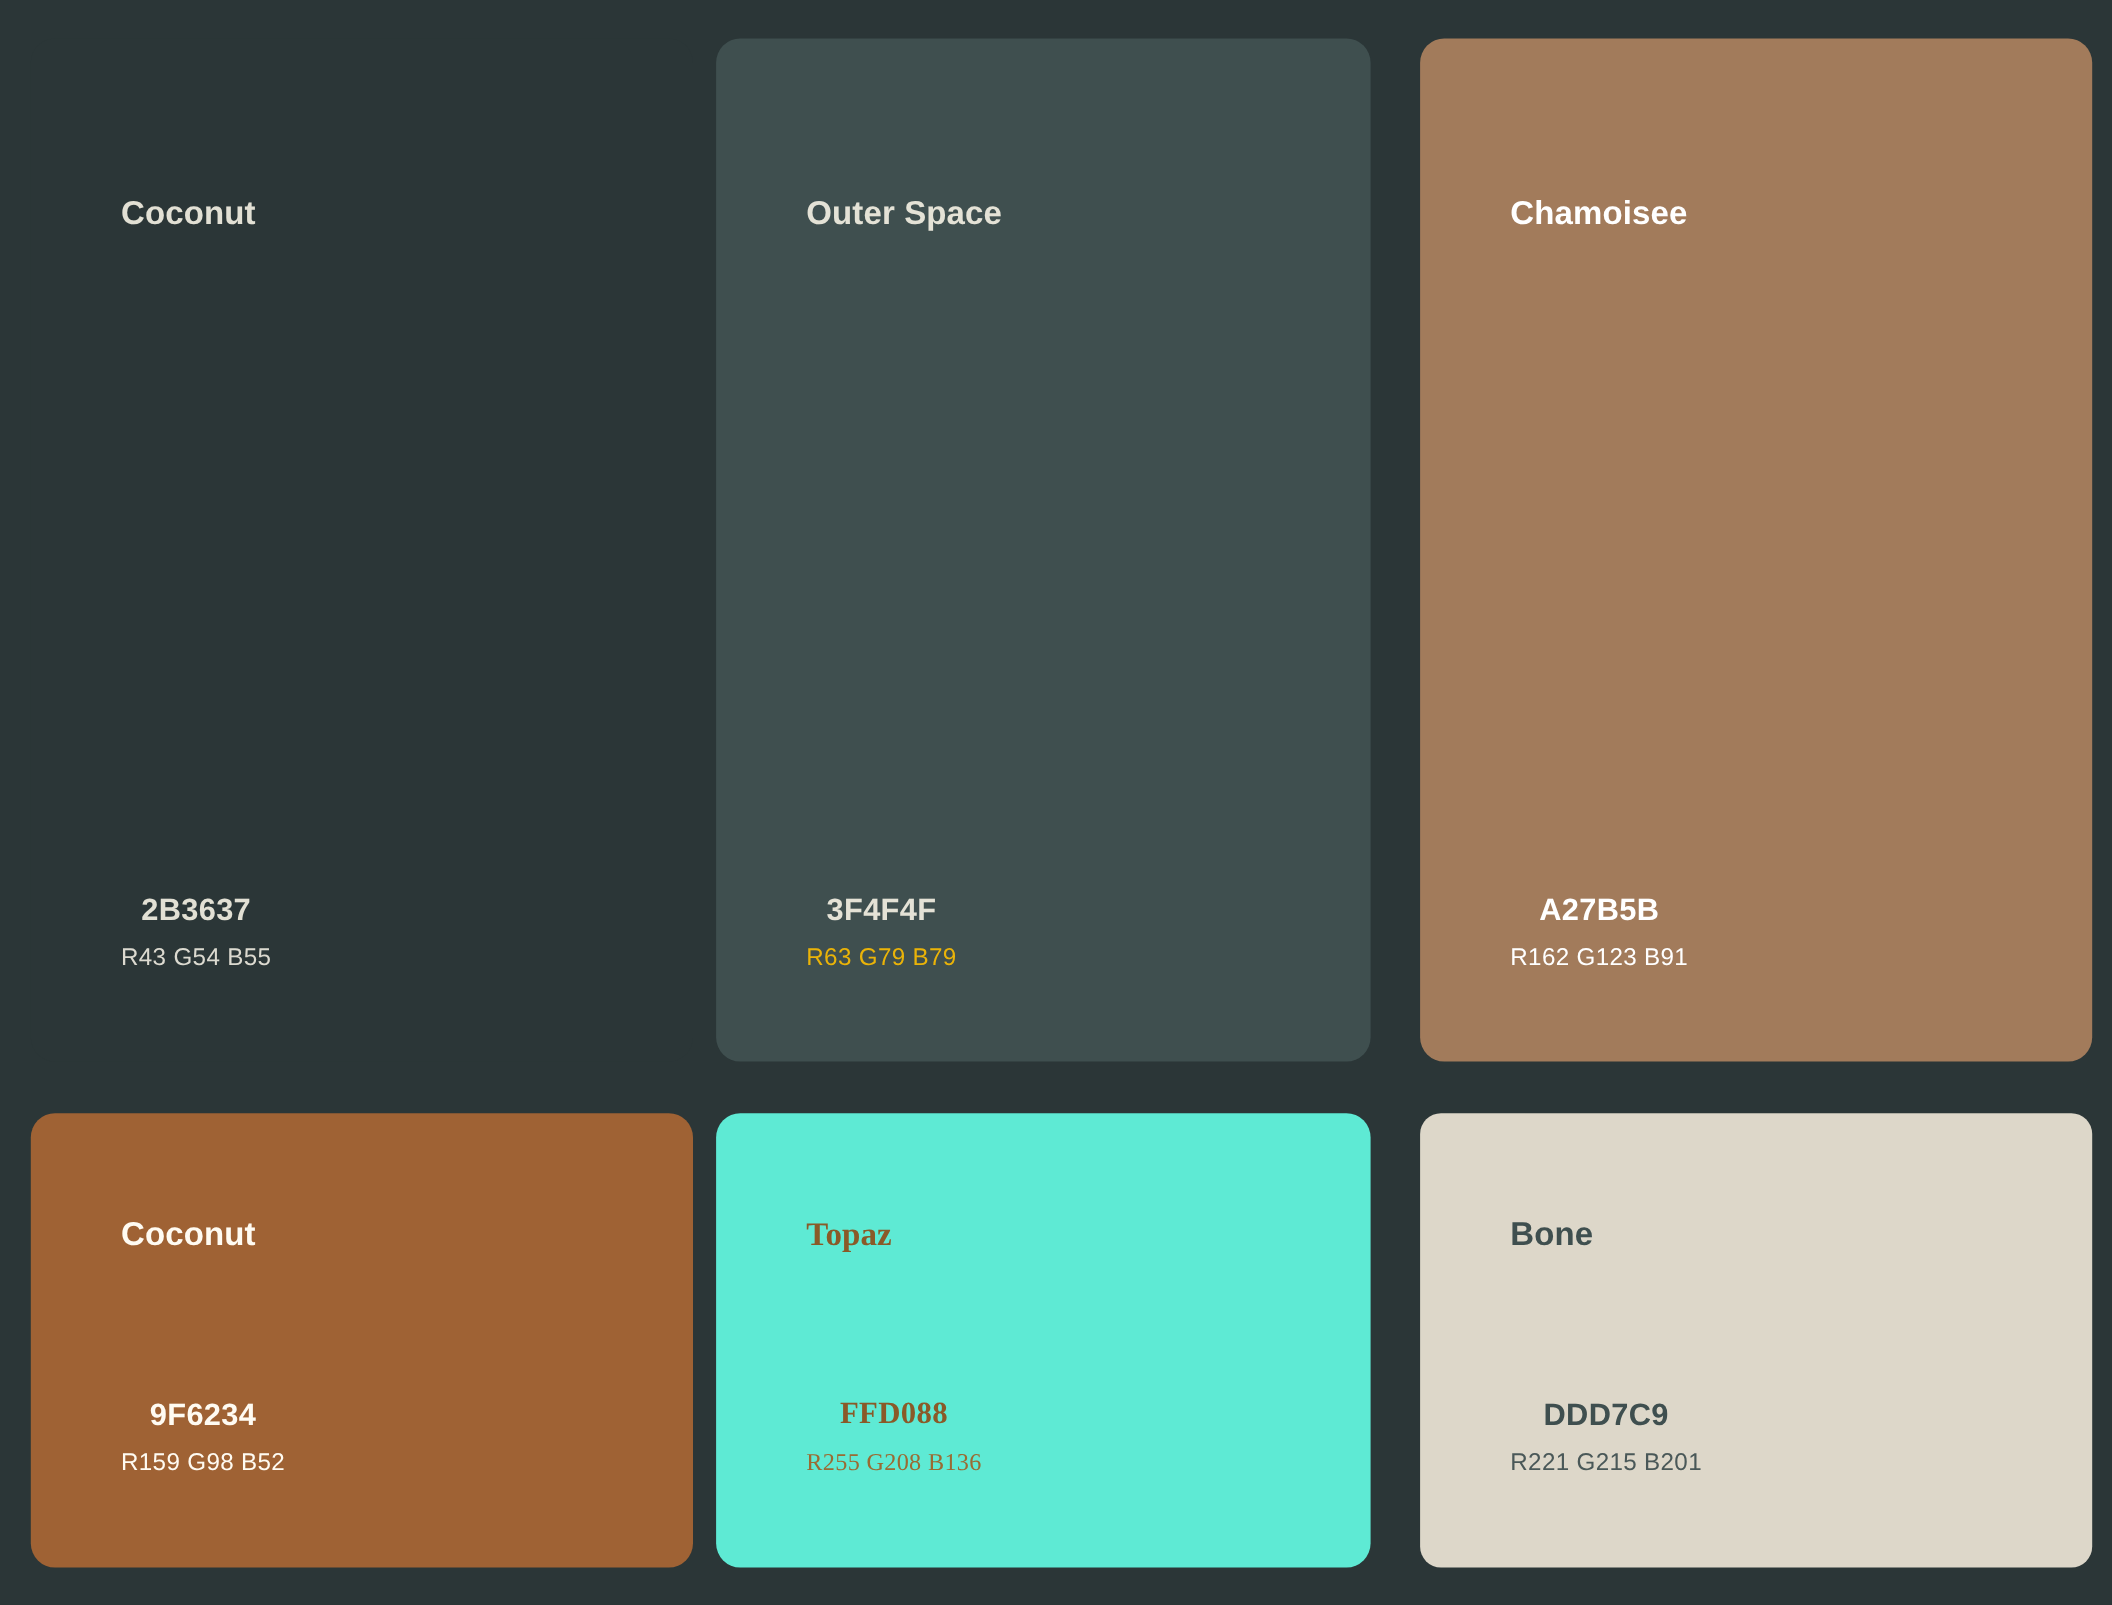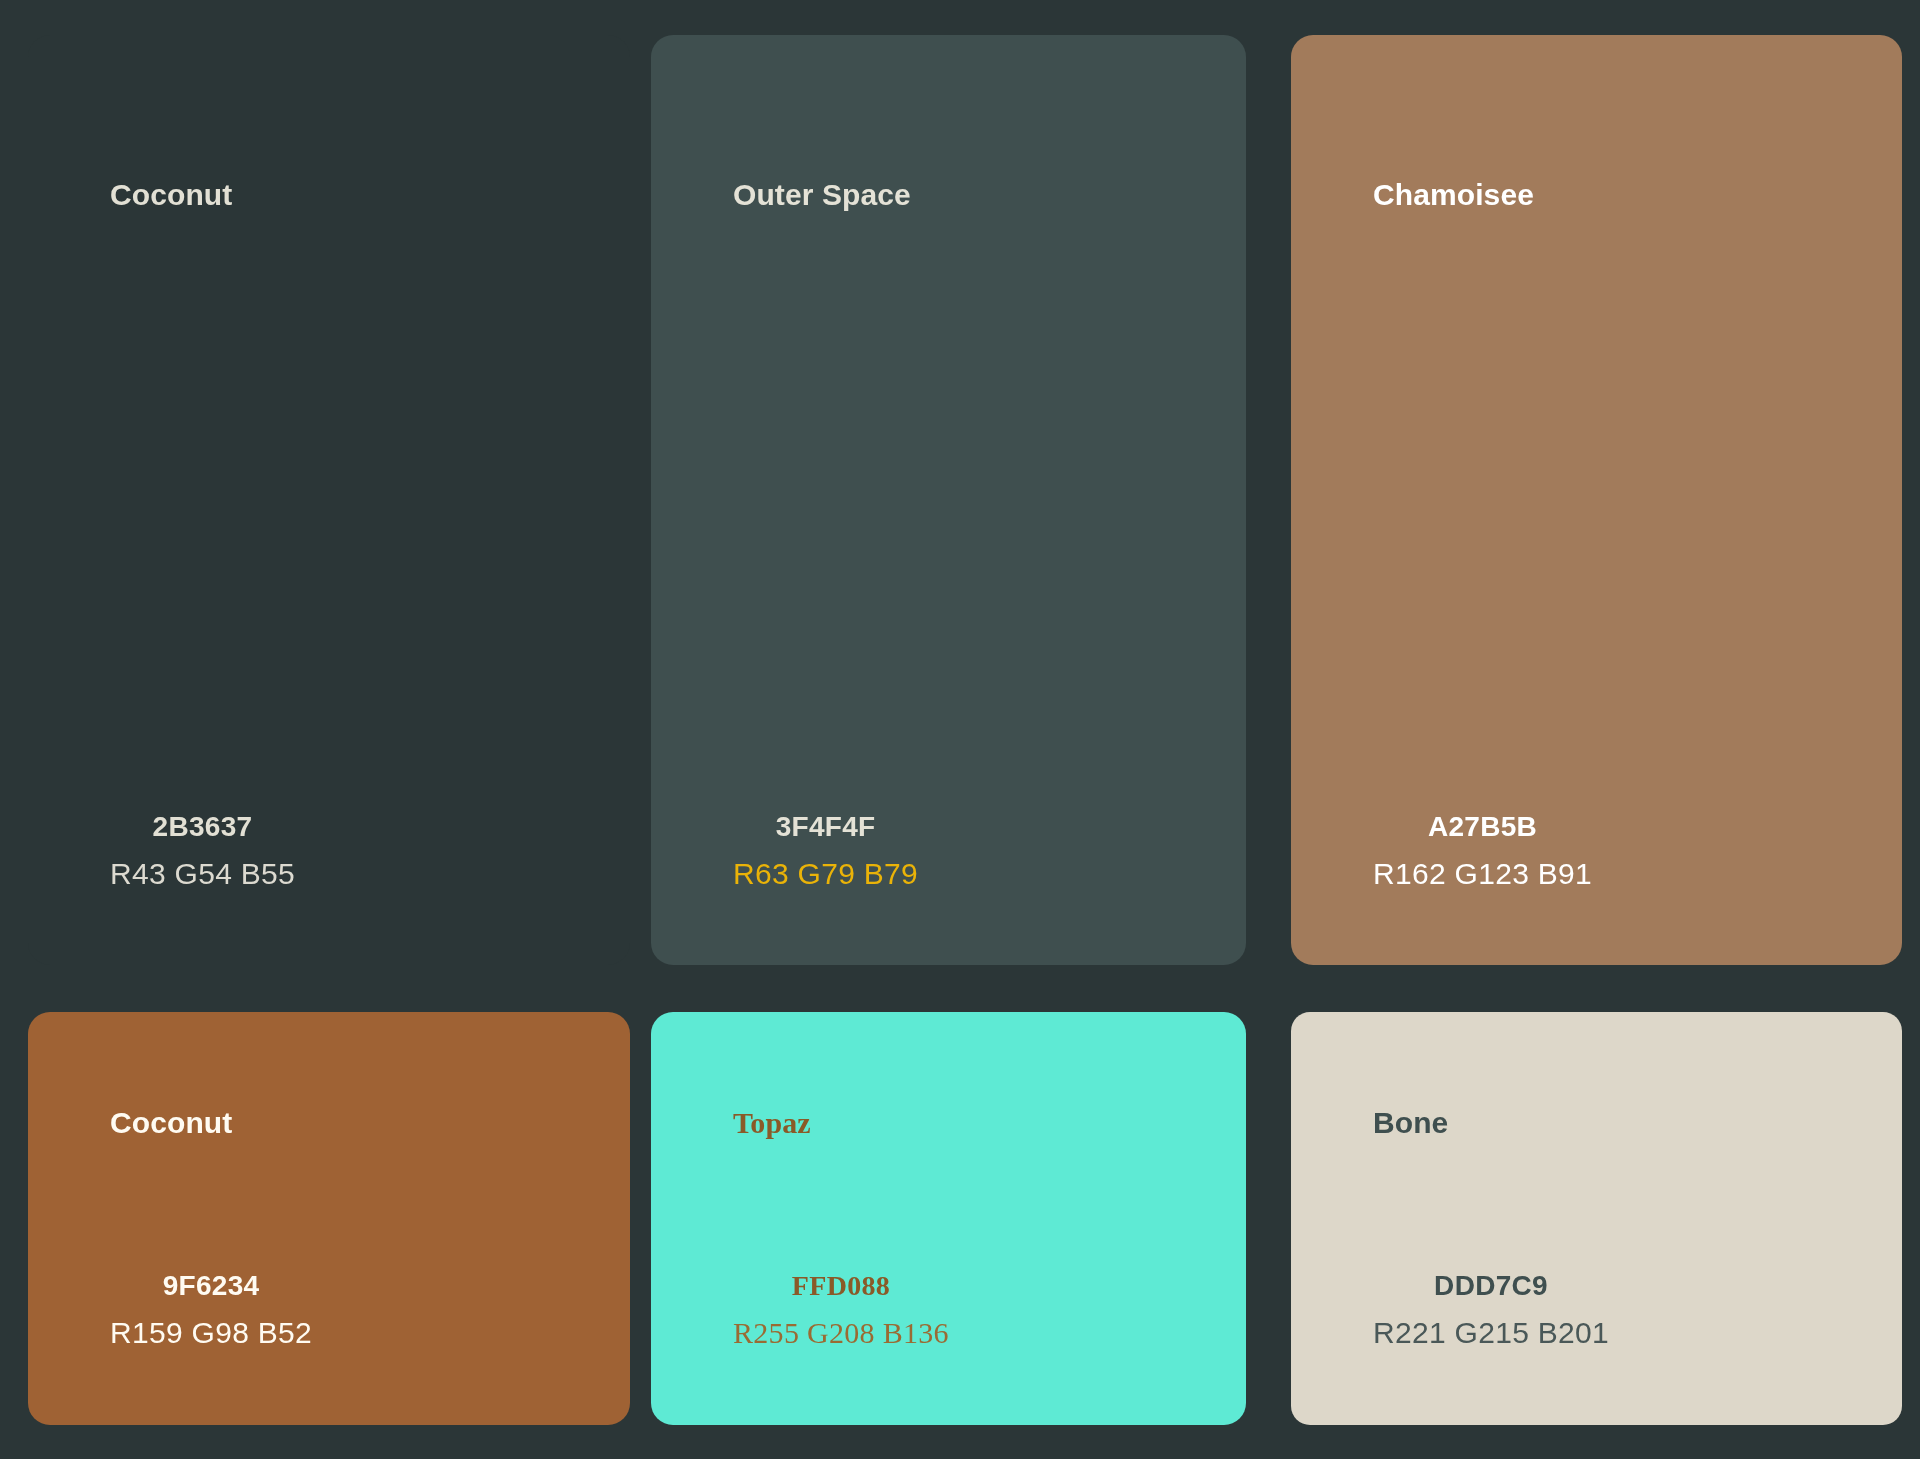--- a/index.html
+++ b/index.html
@@ -65,21 +65,21 @@
     font-size: 28px;
     font-weight: 700;
     letter-spacing: 0.3px;
     line-height: 1;
     white-space: nowrap;
     display: block;
     text-align: center;
   }
 
   .rgb-value {
-    font-size: 30px;
+    font-size: 22px;
     font-weight: 400;
     letter-spacing: 0.3px;
     line-height: 1;
     white-space: nowrap;
     display: block;
     margin-top: 18px;
   }
 
   
   .card-gunmetal {

